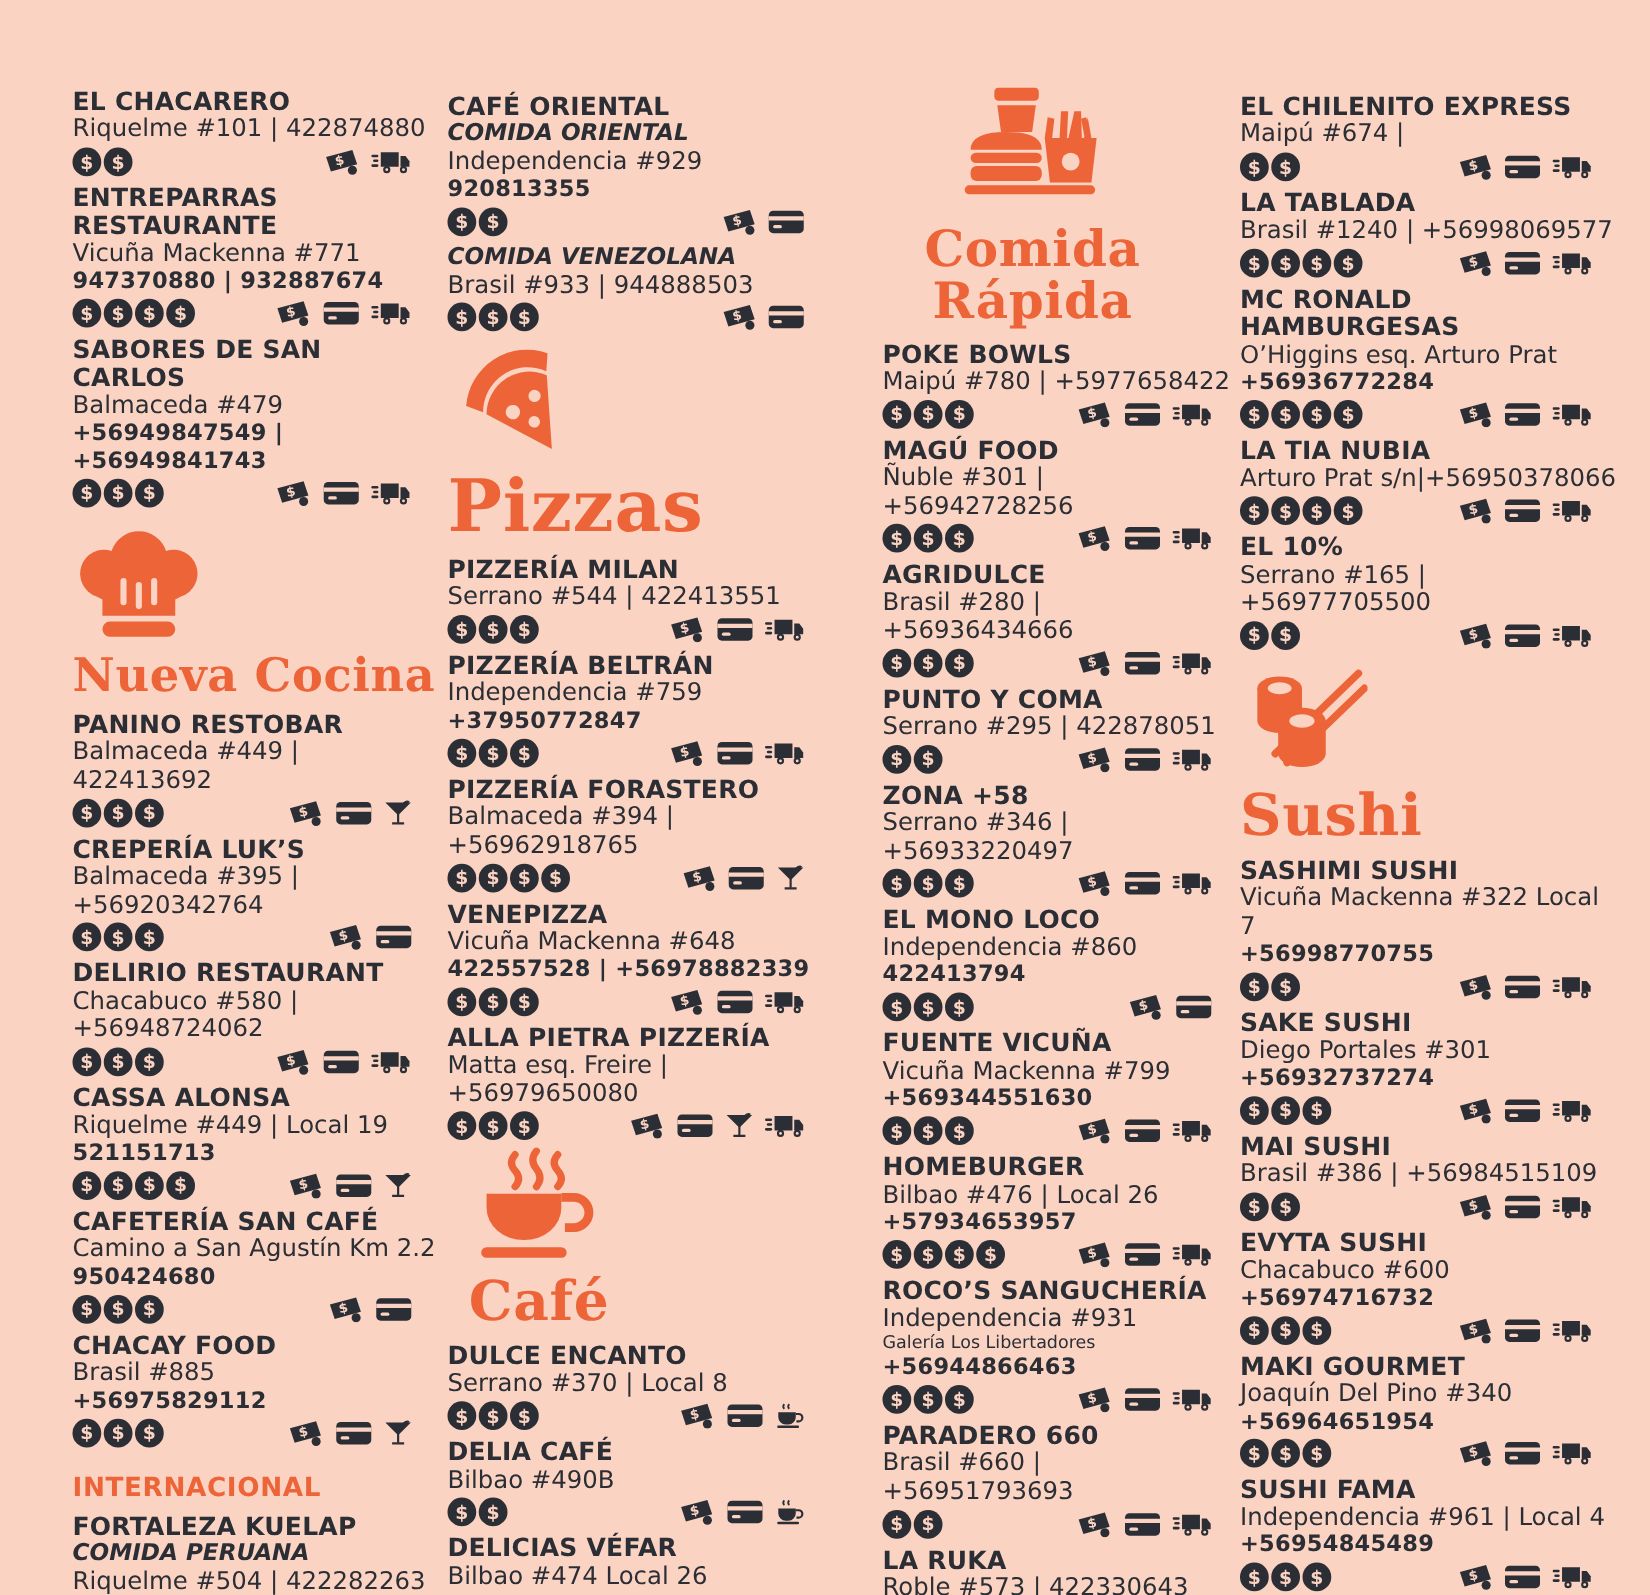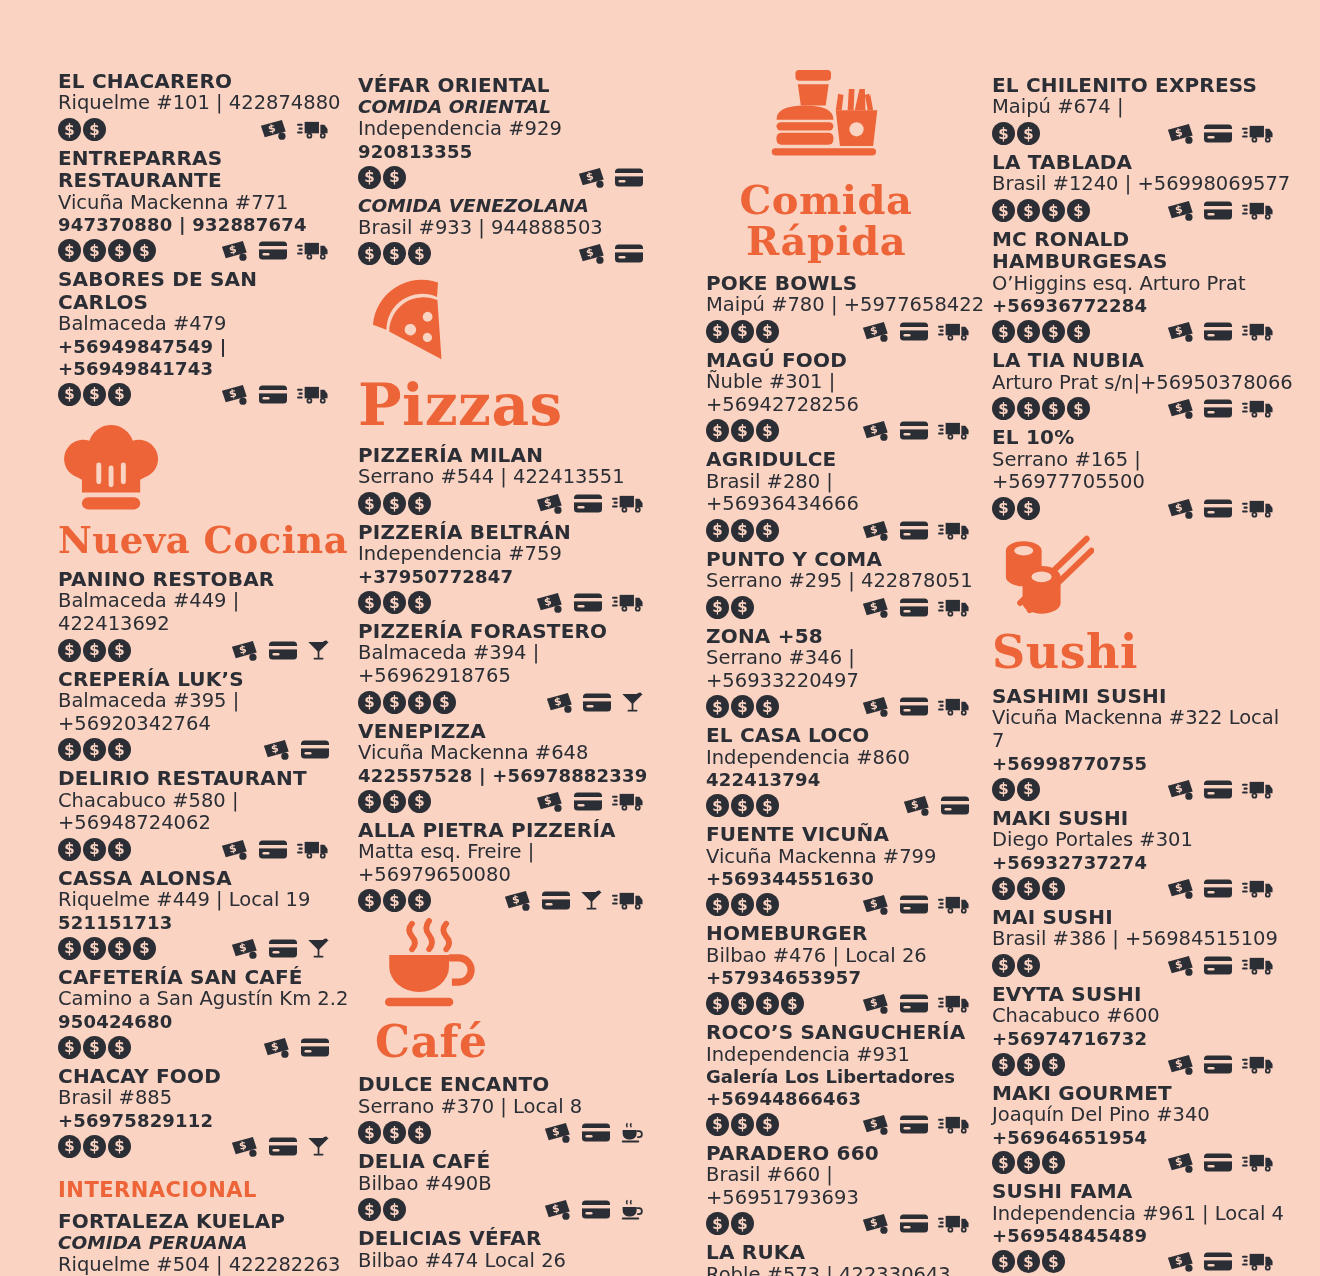--- a/index.html
+++ b/index.html
@@ -19,21 +19,21 @@
   .col1{left:58px;top:70px;width:292px;}
   .col2{left:358px;top:74px;width:308px;}
   .col3{left:706px;top:70px;width:284px;}
   .col4{left:992px;top:74px;width:304px;}
 
   .listing{margin-bottom:6px;}
   .l-name{font-size:20px;font-weight:800;letter-spacing:.2px;line-height:1.12;}
   .l-cuisine{font-size:18.5px;font-weight:800;font-style:italic;line-height:1.18;}
   .l-line{font-size:19.5px;font-weight:500;line-height:1.16;}
   .l-line.phone{font-size:18px;font-weight:800;line-height:1.22;letter-spacing:.2px;}
-  .l-line.small{font-size:18px;font-weight:700;line-height:1.2;}
+  .l-line.small{font-size:14px;font-weight:400;line-height:1.2;}
   .l-icons{display:flex;align-items:center;justify-content:space-between;width:93%;margin:3px 0 1px;}
   .price{display:flex;gap:2px;}
   .dollar{width:23px;height:23px;border-radius:50%;background:var(--ink);color:var(--bg);
     font-weight:800;font-size:15px;display:flex;align-items:center;justify-content:center;}
   .pays{display:flex;gap:9px;align-items:center;color:var(--ink);}
   .pays svg{height:21px;width:auto;fill:currentColor;display:block;}
   .pays .cocktail svg{height:23px;}
 
   .sec{margin:14px 0 10px;color:var(--accent);}
   .sec .si{fill:currentColor;display:block;}
@@ -392,21 +392,21 @@
       </div>
       <div class="subhead">INTERNACIONAL</div>
       <div class="listing">
         <div class="l-name">FORTALEZA KUELAP</div>
         <div class="l-cuisine">COMIDA PERUANA</div>
         <div class="l-line">Riquelme #504 | 422282263</div>
       </div>
     </div>
     <div class="col col2">
       <div class="listing">
-        <div class="l-name">VÉFAR ORIENTAL</div>
+        <div class="l-name">CAFÉ ORIENTAL</div>
         <div class="l-cuisine">COMIDA ORIENTAL</div>
         <div class="l-line">Independencia #929</div>
         <div class="l-line phone">920813355</div>
         <div class="l-icons">
           <div class="price">
             <span class="dollar">$</span>
             <span class="dollar">$</span>
           </div>
           <div class="pays">
             <span class="cash">
@@ -975,21 +975,21 @@
                 <circle cx="13" cy="17.5" r="3"></circle>
                 <circle cx="13" cy="17.5" r="1.2" fill="var(--bg)"></circle>
                 <circle cx="27" cy="17.5" r="3"></circle>
                 <circle cx="27" cy="17.5" r="1.2" fill="var(--bg)"></circle>
               </svg>
             </span>
           </div>
         </div>
       </div>
       <div class="listing">
-        <div class="l-name">EL CASA LOCO</div>
+        <div class="l-name">EL MONO LOCO</div>
         <div class="l-line">Independencia #860</div>
         <div class="l-line phone">422413794</div>
         <div class="l-icons">
           <div class="price">
             <span class="dollar">$</span>
             <span class="dollar">$</span>
             <span class="dollar">$</span>
           </div>
           <div class="pays">
             <span class="cash">
@@ -1432,21 +1432,21 @@
                 <circle cx="13" cy="17.5" r="3"></circle>
                 <circle cx="13" cy="17.5" r="1.2" fill="var(--bg)"></circle>
                 <circle cx="27" cy="17.5" r="3"></circle>
                 <circle cx="27" cy="17.5" r="1.2" fill="var(--bg)"></circle>
               </svg>
             </span>
           </div>
         </div>
       </div>
       <div class="listing">
-        <div class="l-name">MAKI SUSHI</div>
+        <div class="l-name">SAKE SUSHI</div>
         <div class="l-line">Diego Portales #301</div>
         <div class="l-line phone">+56932737274</div>
         <div class="l-icons">
           <div class="price">
             <span class="dollar">$</span>
             <span class="dollar">$</span>
             <span class="dollar">$</span>
           </div>
           <div class="pays">
             <span class="cash">

